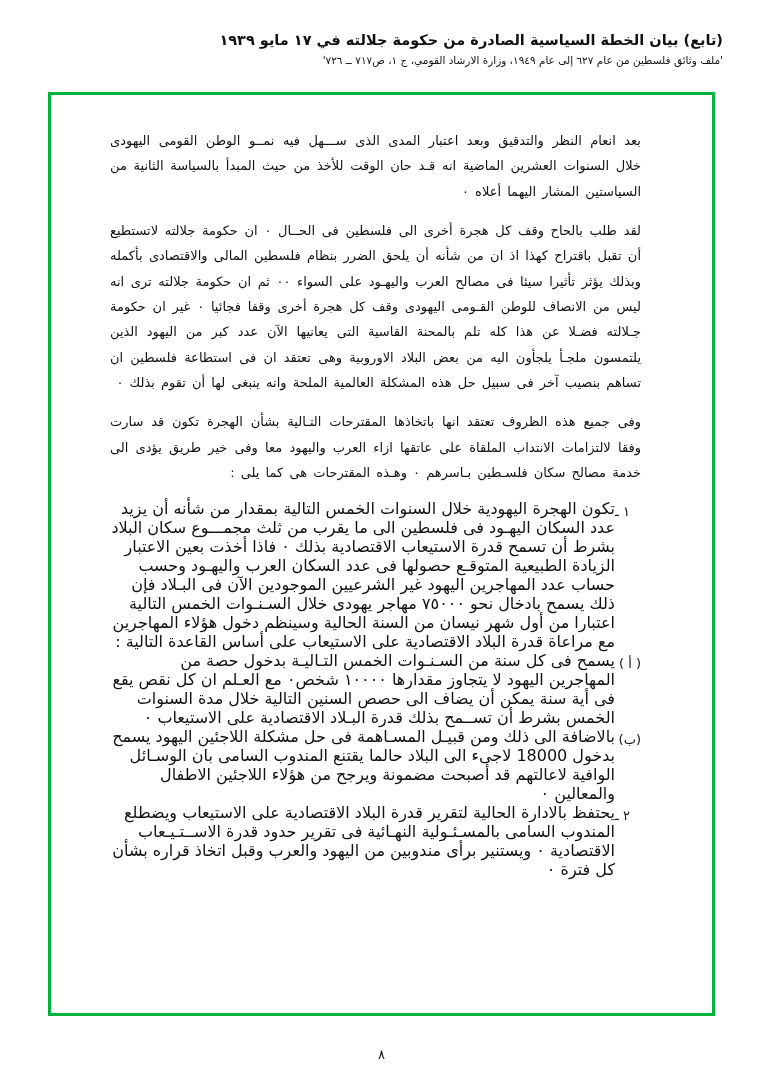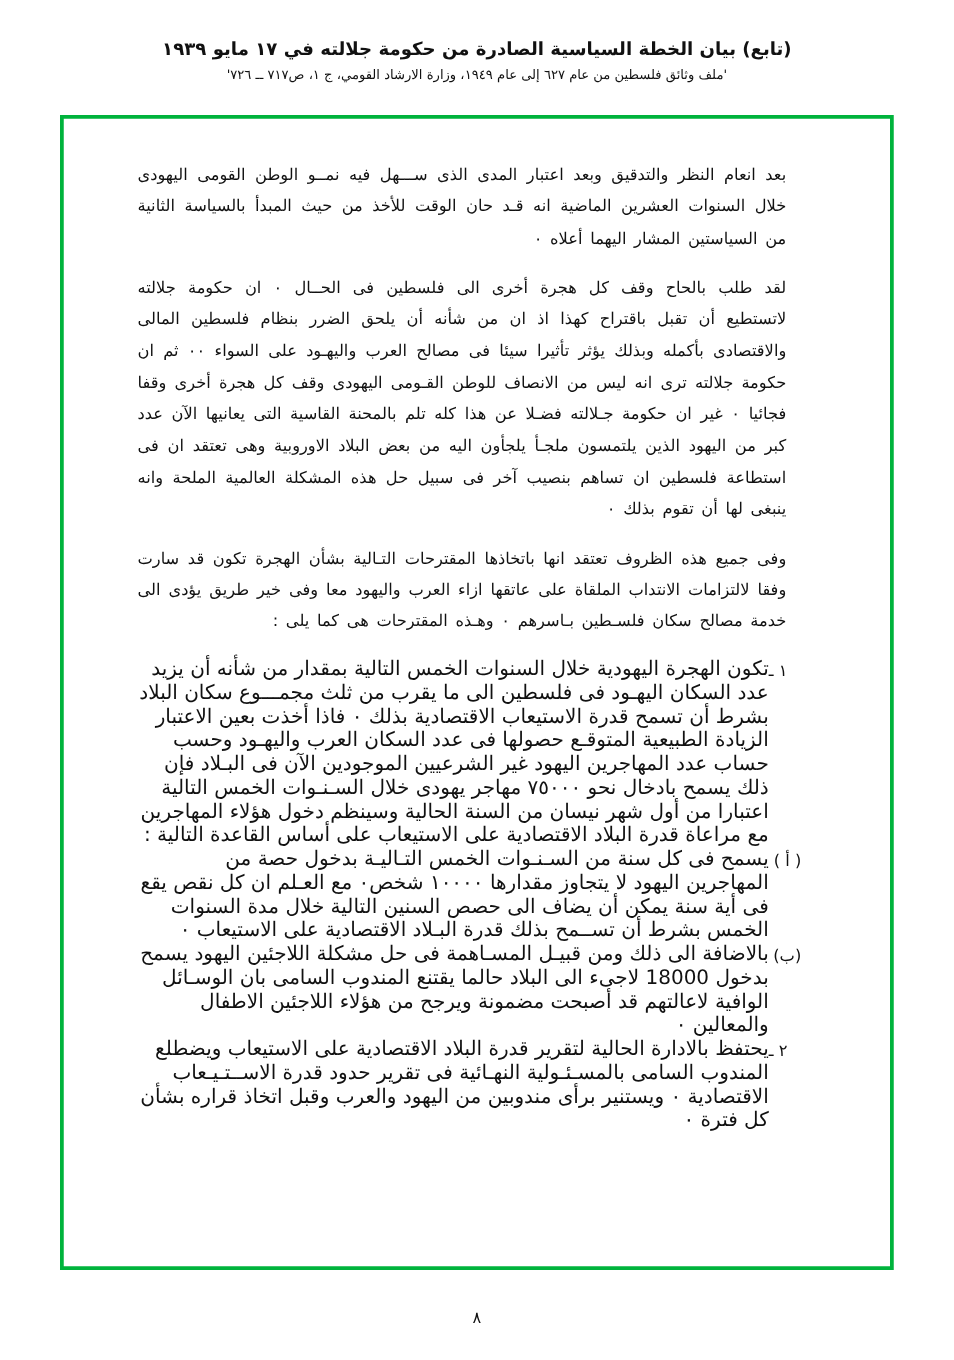--- a/index.html
+++ b/index.html
@@ -15,21 +15,21 @@
     position: relative;
     overflow: hidden;
   }
   .page {
     width: 763px;
     height: 1088px;
     position: relative;
     box-sizing: border-box;
   }
   .header {
-    text-align: center;
+    text-align: right;
     padding: 30px 40px 0 40px;
   }
   .header .title {
     font-size: 14.5px;
     font-weight: bold;
     letter-spacing: 0px;
     line-height: 1.5;
     color: #111;
   }
   .header .subtitle {
@@ -56,21 +56,21 @@
     bottom: 88px;
     box-sizing: border-box;
     padding: 18px 58px 10px 46px;
     overflow: hidden;
   }
   p.para {
     font-size: 13px;
     line-height: 1.95;
     text-align: justify;
     text-align-last: right;
-    margin: 0 12px 14px 0;
+    margin: 0 0 14px 0;
     color: #111;
     word-spacing: 2px;
   }
   .numbered {
     position: relative;
     padding-right: 26px;
   }
   .numbered .marker {
     position: absolute;
     right: 11px;

